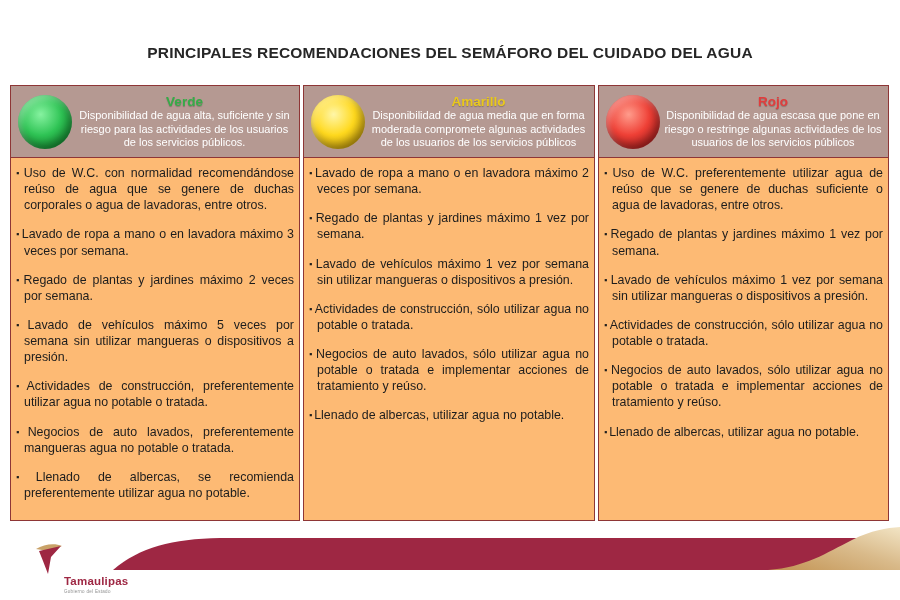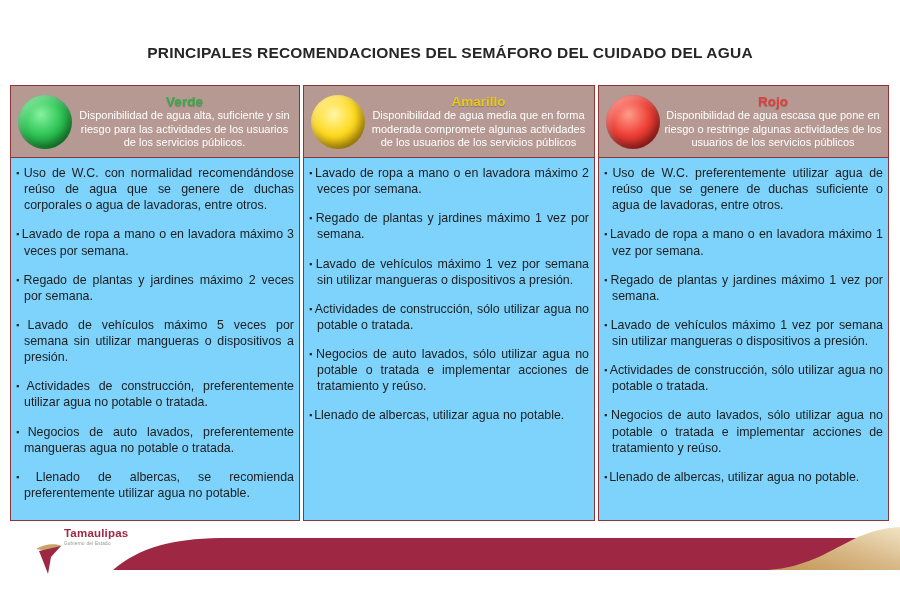--- a/index.html
+++ b/index.html
@@ -28,32 +28,32 @@
   }
   .light.green{background:radial-gradient(circle at 42% 36%,#86f2a0 0%,#2fc455 45%,#149032 82%,#0b6122 100%);}
   .light.yellow{background:radial-gradient(circle at 42% 36%,#fff6a8 0%,#ffd91e 45%,#cfa40b 82%,#8f6f06 100%);}
   .light.red{background:radial-gradient(circle at 42% 36%,#ff9c8c 0%,#ef4036 45%,#b32020 82%,#7c1414 100%);}
   .head-text{flex:1;text-align:center;color:#ffffff;font-size:11px;line-height:1.2;}
   .head-title{font-size:13.5px;font-weight:bold;line-height:1.15;text-shadow:0 1px 1px rgba(0,0,0,.25);}
   .c-verde .head-title{color:var(--green,#35ad47);}
   .c-amarillo .head-title{color:var(--yellow,#e9c81d);}
   .c-rojo .head-title{color:var(--red,#e23c3c);}
   .cell{
-    flex:1;background:#7dd3fc;border:1px solid var(--table_border,#8e3636);
+    flex:1;background:#fdba74;border:1px solid var(--table_border,#8e3636);
     margin-top:-1px;box-sizing:border-box;overflow:hidden;
   }
   ul.items{margin:0;padding:7px 5px 6px 5px;list-style:none;}
   ul.items li{
     font-size:12.4px;line-height:1.3;color:#1d1d1d;text-align:justify;
     padding-left:8px;text-indent:-8px;margin-bottom:13px;
   }
   ul.items li::before{content:"▪";font-size:9px;vertical-align:1px;margin-right:2px;}
   .footer-svg{position:absolute;left:0;top:520px;width:900px;height:80px;}
   .logo-text{
-    position:absolute;left:64px;top:528px;line-height:1;
+    position:absolute;left:64px;top:576px;line-height:1;
   }
   .logo-name{font-size:11.5px;font-weight:bold;color:var(--footer_maroon,#9e2743);letter-spacing:.2px;}
   .logo-sub{font-size:4.5px;color:#8f8f8f;letter-spacing:.3px;margin-top:2px;}
 </style>
 </head>
 <body>
 
 <div class="title">PRINCIPALES RECOMENDACIONES DEL SEMÁFORO DEL CUIDADO DEL AGUA</div>
 
 <div class="table">
@@ -103,21 +103,20 @@
     <div class="head">
       <div class="light red"></div>
       <div class="head-text">
         <div class="head-title">Rojo</div>
         <div>Disponibilidad de agua escasa que pone en riesgo o restringe algunas actividades de los usuarios de los servicios públicos</div>
       </div>
     </div>
     <div class="cell">
       <ul class="items">
         <li>Uso de W.C. preferentemente utilizar agua de reúso que se genere de duchas suficiente o agua de lavadoras, entre otros.</li>
-        <li>Lavado de ropa a mano o en lavadora máximo 1 vez por semana.</li>
         <li>Regado de plantas y jardines máximo 1 vez por semana.</li>
         <li>Lavado de vehículos máximo 1 vez por semana sin utilizar mangueras o dispositivos a presión.</li>
         <li>Actividades de construcción, sólo utilizar agua no potable o tratada.</li>
         <li>Negocios de auto lavados, sólo utilizar agua no potable o tratada e implementar acciones de tratamiento y reúso.</li>
         <li>Llenado de albercas, utilizar agua no potable.</li>
       </ul>
     </div>
   </div>
 
 </div>

